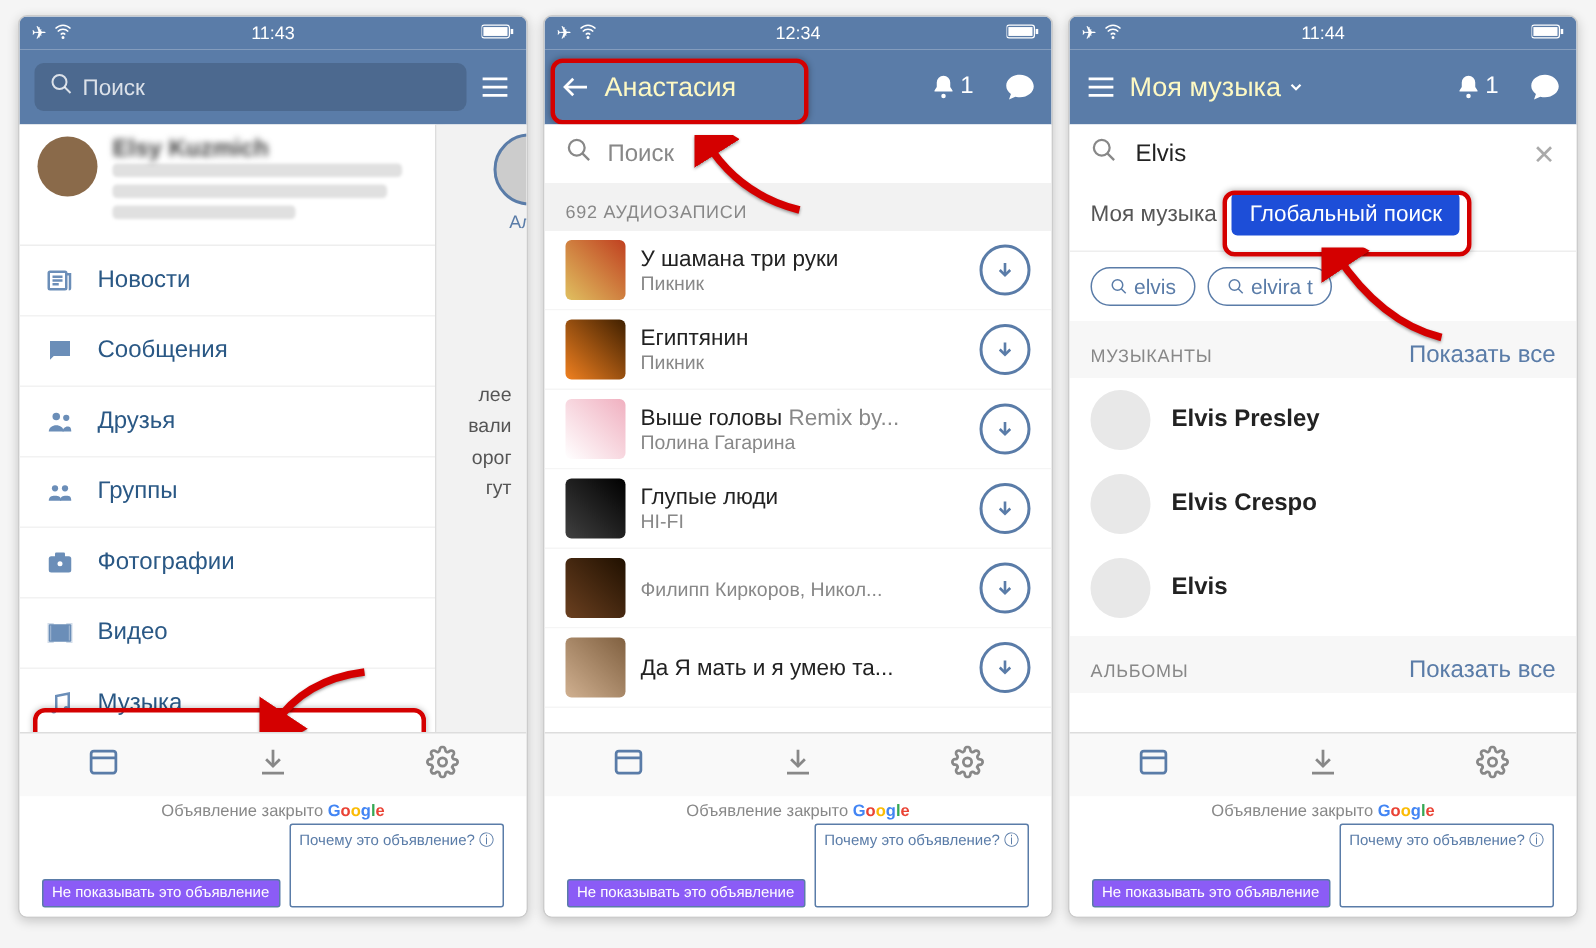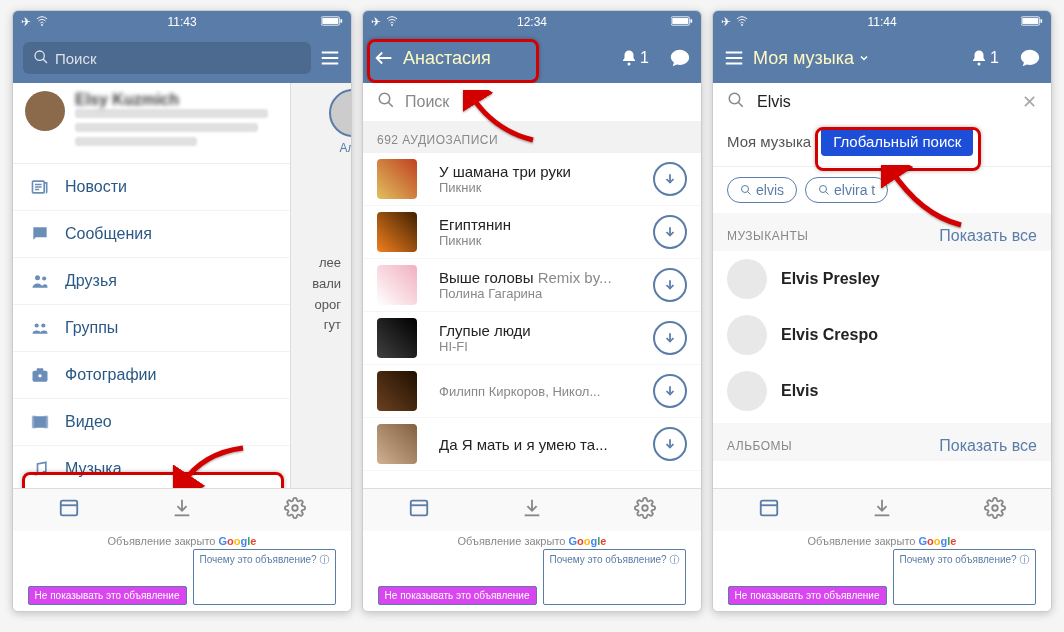--- a/index.html
+++ b/index.html
@@ -92,21 +92,21 @@
   
   
   .search-local {
     display:flex; align-items:center; padding: 8px 14px; gap:10px; background:#fff;
     font-size:16px; color:#888;
   }
   .section-label {
     font-size:12px; color:#888; padding: 12px 14px 6px 14px; letter-spacing:0.5px;
   }
   .track {
-    display:flex; align-items:center; gap:22px; padding:6px 14px; background:#fff;
+    display:flex; align-items:center; gap:10px; padding:6px 14px; background:#fff;
     border-bottom:1px solid #f5f5f5;
   }
   .track-art { width:40px; height:40px; border-radius:4px; background:#888; flex-shrink:0;}
   .track-info { flex:1; overflow:hidden;}
   .track-title { font-size:15px; color:#222; white-space:nowrap; overflow:hidden; text-overflow:ellipsis;}
   .track-artist { font-size:13px; color:#888; white-space:nowrap; overflow:hidden; text-overflow:ellipsis;}
   .track-title .grey { color:#888;}
   .dl-btn {
     width:30px; height:30px; border-radius:50%; border:2px solid #5a7ca8;
     display:flex; align-items:center; justify-content:center; color:#5a7ca8;
@@ -146,21 +146,21 @@
   .bottom-bar {
     height:42px; background:#f9f9f9; border-top:1px solid #ddd;
     display:flex; justify-content:space-around; align-items:center;
   }
   .bottom-bar .bicon { color:#888; }
   .ad-footer {
     font-size:11px; color:#888; padding:4px 0 2px 0; text-align:center; background:#fff;
   }
   .ad-logo { font-size:11px;}
   .ad-buttons { display:flex; gap:6px; justify-content:center; padding:0 6px 6px 6px; background:#fff;}
-  .ad-btn1 { background:#d946ef; color:#fff; font-size:10px; padding:3px 6px; border-radius:2px; border:1px solid #5a7ca8;margin-top:37px;}
+  .ad-btn1 { background:#8b5cf6; color:#fff; font-size:10px; padding:3px 6px; border-radius:2px; border:1px solid #5a7ca8;margin-top:37px;}
   .ad-btn2 { background:#fff; color:#5a7ca8; font-size:10px; padding:3px 6px; border-radius:2px; border:1px solid #5a7ca8;}
   
   
   .hl {
     position:absolute;
     border:3px solid #d40000;
     border-radius:8px;
     pointer-events:none;
     box-shadow: 0 0 4px rgba(0,0,0,0.3);
   }

